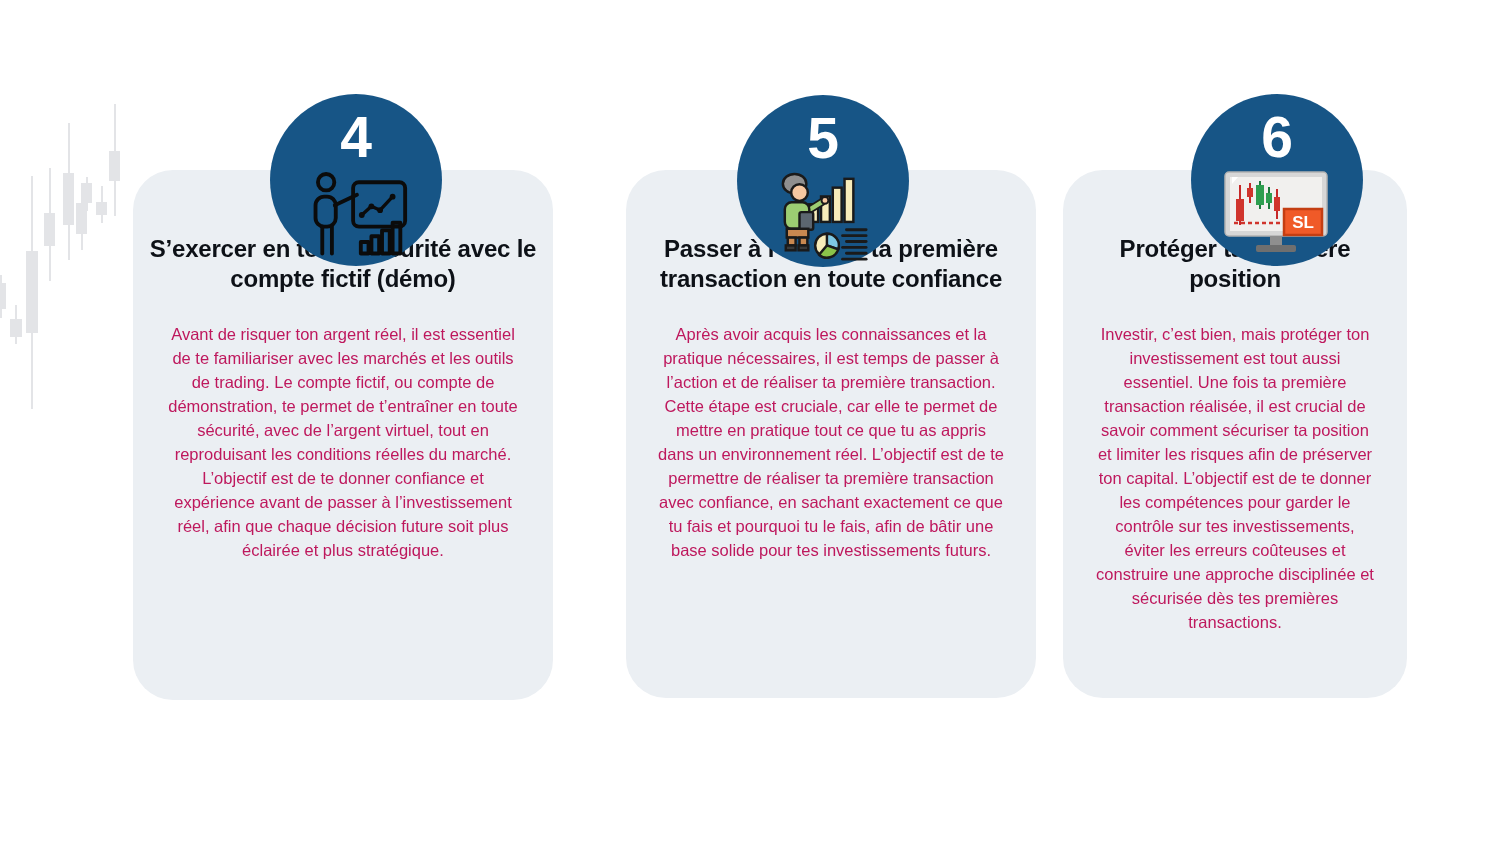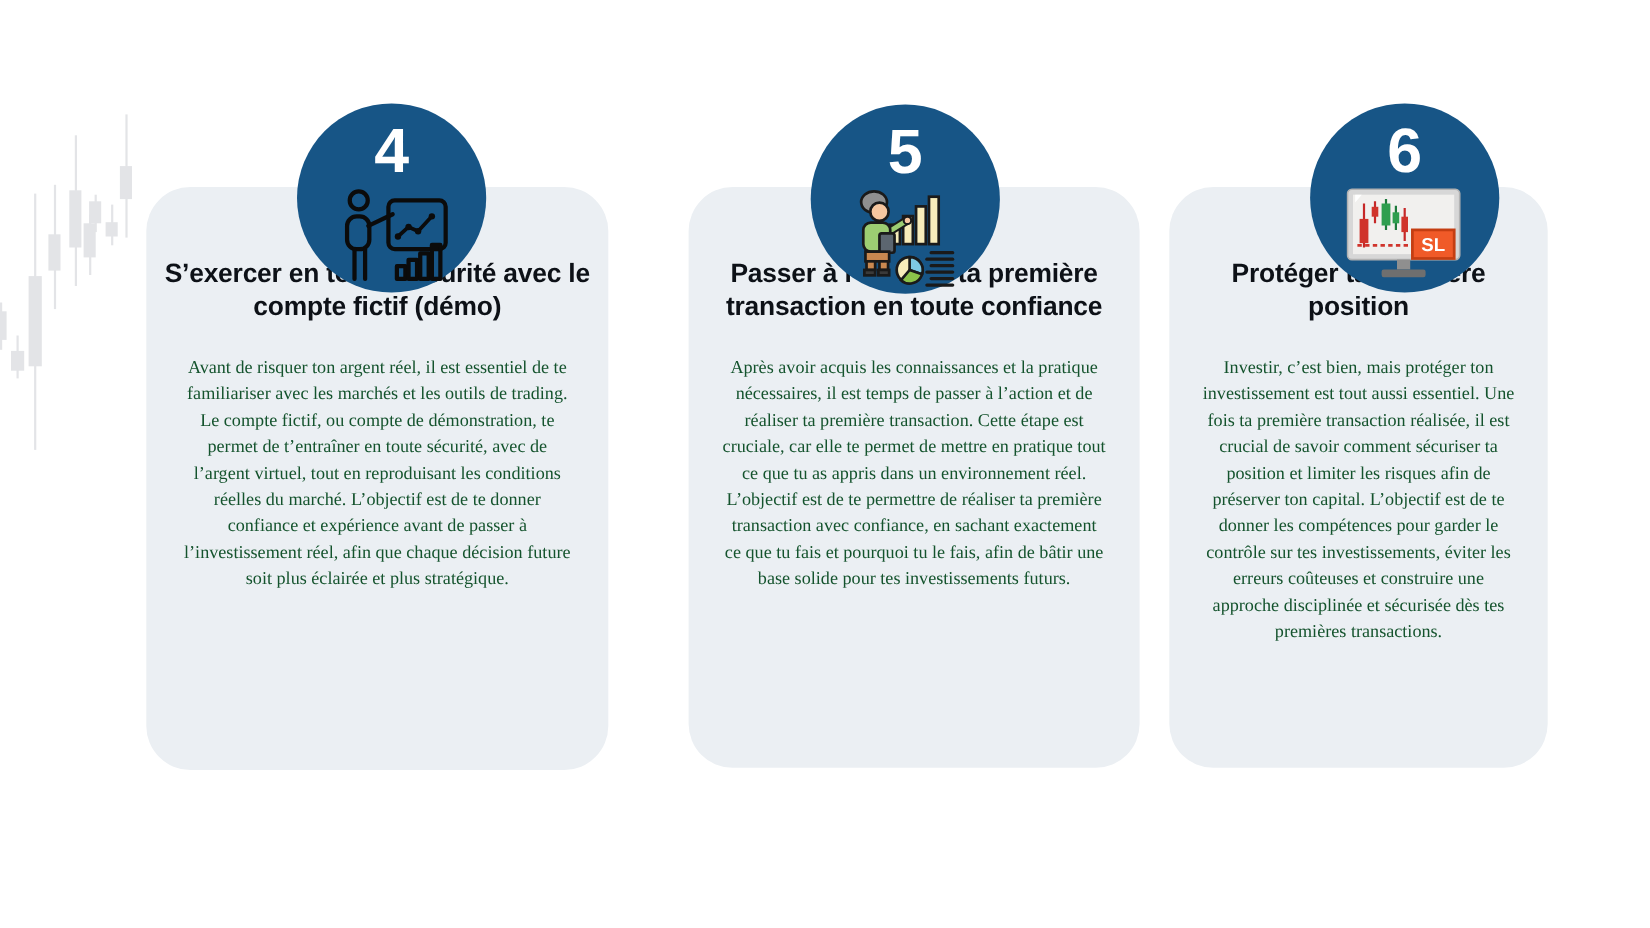--- a/index.html
+++ b/index.html
@@ -19,22 +19,22 @@
   }
   .card.c1{left:133px;width:420px;height:530px;}
   .card.c2{left:626px;width:410px;height:528px;}
   .card.c3{left:1063px;width:344px;height:528px;}
   .card-title{
     margin-top:64px;min-height:60px;box-sizing:border-box;
     font-size:24px;line-height:30px;font-weight:700;color:#0d1117;
     text-align:center;padding:0 12px;letter-spacing:-0.2px;
   }
   .card-body{
-    margin-top:28px;font-size:16.5px;line-height:24px;color:#14532d;
-    text-align:center;padding:0 30px;font-family:Liberation Serif, serif;
+    margin-top:28px;font-size:16.5px;line-height:24px;color:#be185d;
+    text-align:center;padding:0 30px;
   }
   
   .circle{
     position:absolute;top:94px;width:172px;height:172px;border-radius:50%;
     background:#175586;display:flex;flex-direction:column;align-items:center;
     z-index:2;
   }
   .circle.p1{left:270px;}
   .circle.p2{left:737px;top:95px;}
   .circle.p3{left:1191px;}

